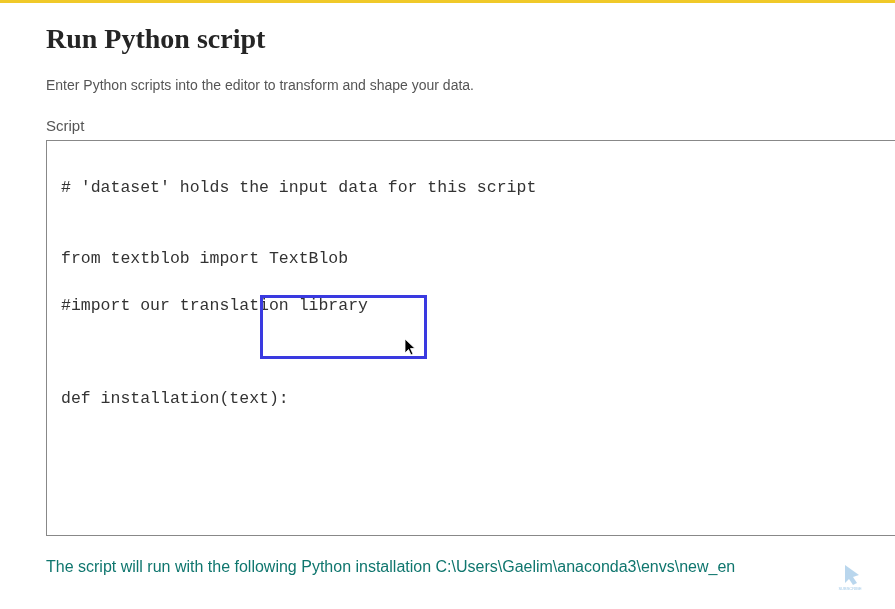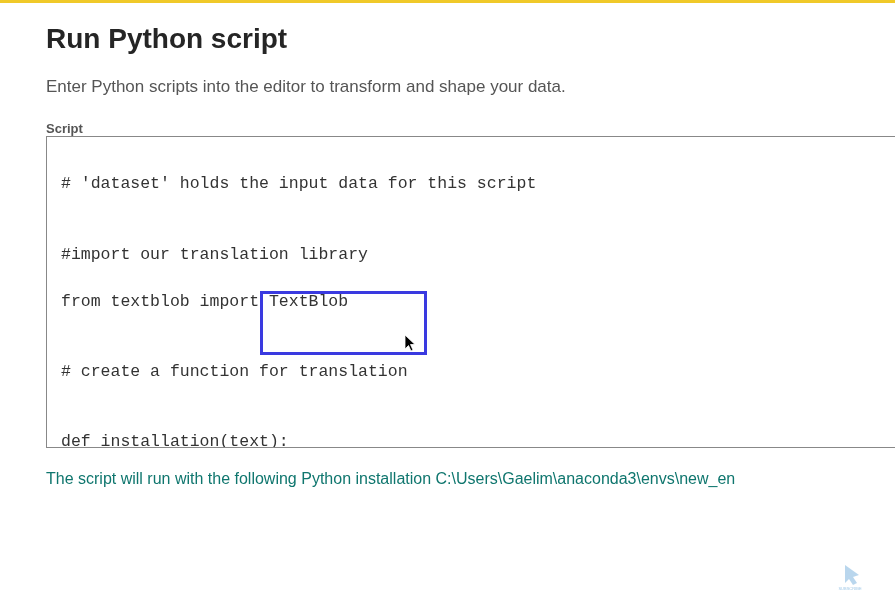--- a/index.html
+++ b/index.html
@@ -21,41 +21,43 @@
       width: 100%;
     }
     .content {
       padding: 20px 46px 0 46px;
     }
     .title {
       font-size: 28px;
       font-weight: 600;
       color: #252525;
       margin-bottom: 22px;
+      font-family: Liberation Serif, serif;
     }
     .description {
-      font-size: 17px;
+      font-size: 14px;
       color: #555555;
       margin-bottom: 24px;
       font-weight: 400;
     }
     .script-label {
-      font-size: 13px;
+      font-size: 15px;
       color: #555555;
-      font-weight: 700;
+      margin-bottom: 6px;
+      font-weight: 400;
     }
     .code-editor {
       border: 1px solid #888888;
       padding: 12px 14px;
       font-family: Consolas, "Courier New", monospace;
       font-size: 16.5px;
       color: #333333;
       line-height: 1.42;
       width: 850px;
-      height: 312px;
+      height: 396px;
       white-space: pre;
       position: relative;
       overflow: hidden;
       background: #ffffff;
     }
     .code-line {
       display: block;
     }
     .highlight-box {
       position: absolute;
@@ -98,24 +100,23 @@
 <div class="top-bar"></div>
 
 <div class="content">
   <h1 class="title">Run Python script</h1>
   <p class="description">Enter Python scripts into the editor to transform and shape your data.</p>
   <div class="script-label">Script</div>
 
   <div class="code-editor">
 <span class="code-line"># 'dataset' holds the input data for this script</span>
 <span class="code-line"></span>
+<span class="code-line">from textblob import TextBlob</span>
 <span class="code-line">#import our translation library</span>
-<span class="code-line">from textblob import TextBlob</span>
 <span class="code-line"></span>
-<span class="code-line"># create a function for translation</span>
 <span class="code-line"></span>
 <span class="code-line">def installation(text):</span>
 
 
 <span class="code-line"></span>
 
     <div class="highlight-box"></div>
     <svg class="cursor-icon" viewBox="0 0 16 20">
       <path d="M 2 2 L 2 16 L 5.5 12.5 L 8 18 L 10 17 L 7.5 11.5 L 12 11.5 Z" fill="#000000" stroke="#ffffff" stroke-width="0.8"></path>
     </svg>

